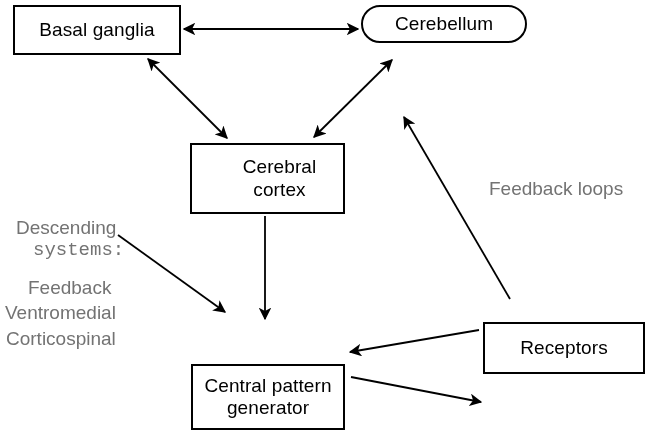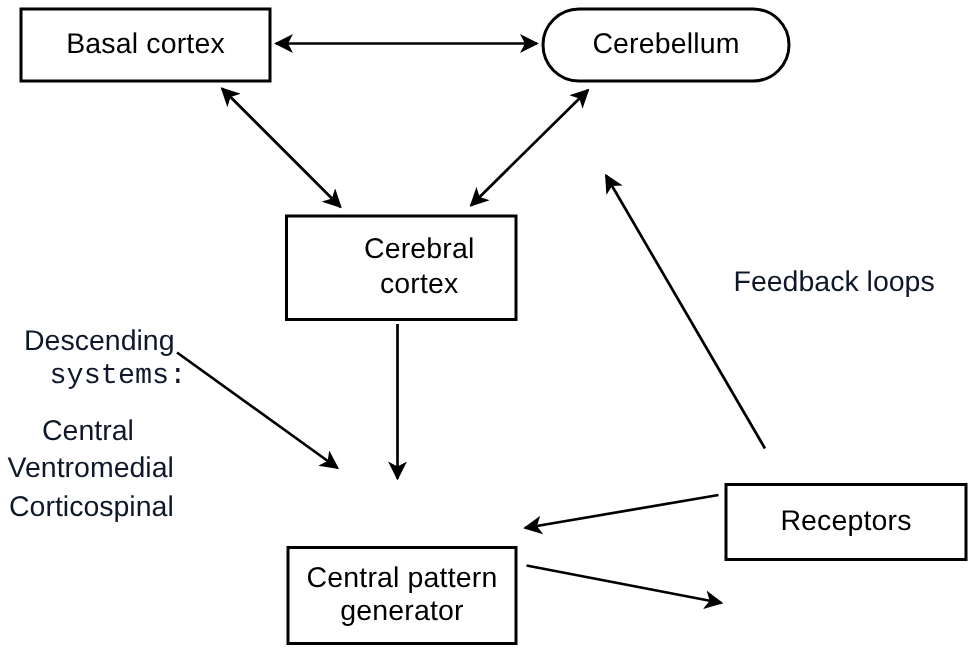--- a/index.html
+++ b/index.html
@@ -37,28 +37,28 @@
     letter-spacing: 0.1px;
     z-index: 2;
   }
   .node-label {
     display: block;
     white-space: pre-line;
     padding: 0 4px;
   }
   .free-text {
     position: absolute;
-    color: #0f172a;
+    color: #737373;
     font-size: 19px;
     line-height: 1.0;
     white-space: nowrap;
     z-index: 2;
   }
   #node-basal-ganglia { left: 13px;  top: 5px;   width: 168px; height: 50px; }
-  #node-cerebellum    { left: 361px; top: 5px;   width: 166px; height: 50px; border-radius: 25px; }
+  #node-cerebellum    { left: 361px; top: 5px;   width: 166px; height: 38px; border-radius: 25px; }
   #node-cerebral-cortex { left: 190px; top: 143px; width: 155px; height: 71px; padding-left: 24px; }
   #node-central-pattern-generator { left: 191px; top: 322px; width: 154px; height: 66px; margin-top: 42px; }
   #node-receptors     { left: 483px; top: 302px; width: 162px; height: 52px; margin-top: 20px; }
   #node-muscles       { left: 483px; top: 381px; width: 162px; height: 49px; }
 
   #text-descending-line-0 { left: 16px; top: 218px; }
   #text-descending-line-1 { left: 33px; top: 241px; font-family: Liberation Mono, monospace; }
   #text-descending-line-2 { left: 28px; top: 278px; }
   #text-descending-line-3 { left: 5px;  top: 303px; }
   #text-descending-line-4 { left: 6px;  top: 329px; }
@@ -90,21 +90,21 @@
     <line x1="118" y1="235" x2="225" y2="312" stroke="#000000" stroke-width="1.8" marker-end="url(#arrow-end)"></line>
 
     <line x1="479" y1="330" x2="350" y2="352" stroke="#000000" stroke-width="1.8" marker-end="url(#arrow-end)"></line>
 
     <line x1="351" y1="377" x2="481" y2="402" stroke="#000000" stroke-width="1.8" marker-end="url(#arrow-end)"></line>
 
     <line x1="510" y1="299" x2="404" y2="117" stroke="#000000" stroke-width="1.8" marker-end="url(#arrow-end)"></line>
   </svg>
 
   <div class="node" id="node-basal-ganglia">
-    <span class="node-label">Basal cortex</span>
+    <span class="node-label">Basal ganglia</span>
   </div>
 
   <div class="node" id="node-cerebellum">
     <span class="node-label">Cerebellum</span>
   </div>
 
   <div class="node" id="node-cerebral-cortex">
     <span class="node-label">Cerebral
 cortex</span>
   </div>
@@ -114,19 +114,19 @@
 generator</span>
   </div>
 
   <div class="node" id="node-receptors">
     <span class="node-label">Receptors</span>
   </div>
 
 
   <div class="free-text" id="text-descending-line-0">Descending</div>
   <div class="free-text" id="text-descending-line-1">systems:</div>
-  <div class="free-text" id="text-descending-line-2">Central</div>
+  <div class="free-text" id="text-descending-line-2">Feedback</div>
   <div class="free-text" id="text-descending-line-3">Ventromedial</div>
   <div class="free-text" id="text-descending-line-4">Corticospinal</div>
 
   <div class="free-text" id="text-feedback-loops">Feedback loops</div>
 
 </div>
 
 </body></html>

